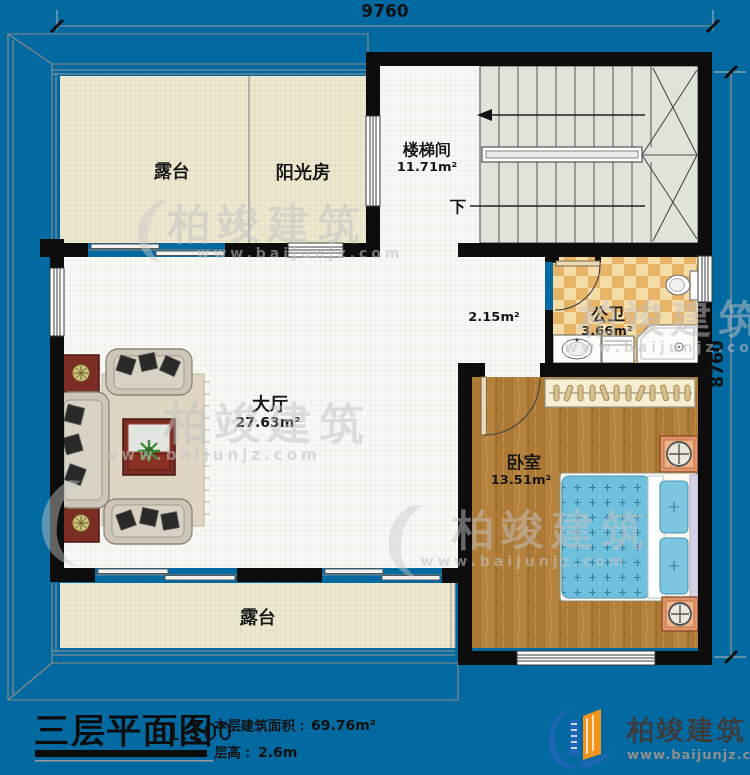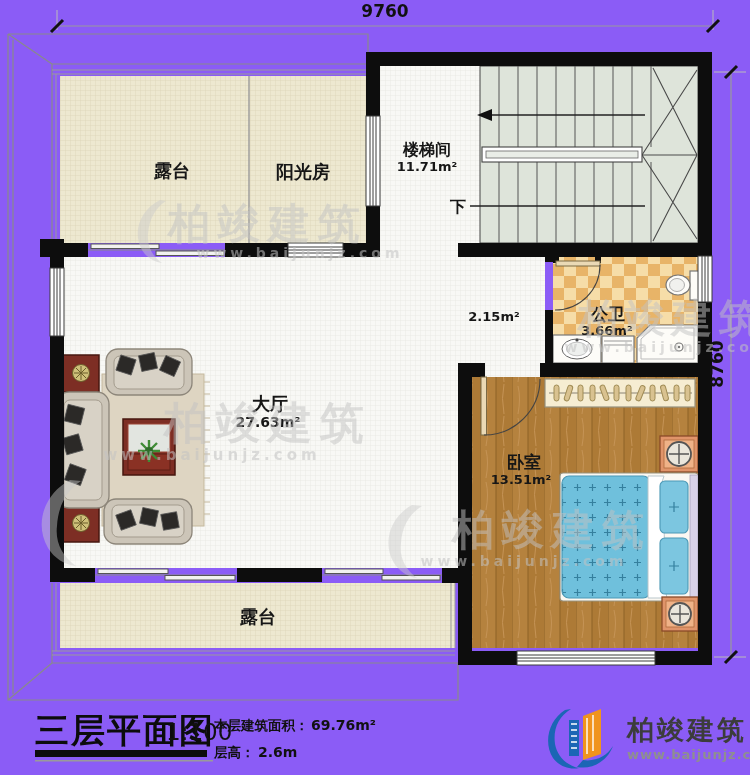--- a/index.html
+++ b/index.html
@@ -1,16 +1,16 @@
 <!DOCTYPE html>
 <html style="--c-wall: #0d0d0d; --c-tile_cream: #ede8d0; --c-tile_white: #f8f8f5; --c-bath_tile_orange: #e8b468; --c-bath_tile_cream: #f6dda8; --c-wood: #b5823e; --c-stairs: #dee4da; --c-bed_teal: #6fc0dc; --c-nightstand_orange: #e0946a; --c-table_red: #7d2e24; --c-logo_blue: #1b66b5; --c-logo_orange: #f0941d;"><head>
 <meta charset="utf-8">
 <style>
   html,body{margin:0;padding:0;background:#fff;}
-  #stage{position:relative;width:750px;height:775px;background:#8b5cf6;overflow:hidden;
+  #stage{position:relative;width:750px;height:775px;background:#0369a1;overflow:hidden;
          font-family:"DejaVu Sans",sans-serif;}
   svg{position:absolute;left:0;top:0;}
   text{font-family:"DejaVu Sans",sans-serif;}
   .wall{fill:var(--c-wall,#0d0d0d);}
   .roomlabel{font-weight:bold;fill:#161616;}
   .arealabel{font-weight:bold;fill:#161616;}
   .dimtext{font-weight:bold;fill:#111;}
   .thin{stroke:#8a8a8a;stroke-width:1.2;fill:none;}
   .rail{stroke:#9a9a9a;stroke-width:1;fill:none;}
   .dimline{stroke:#9a9a9a;stroke-width:1.2;}

